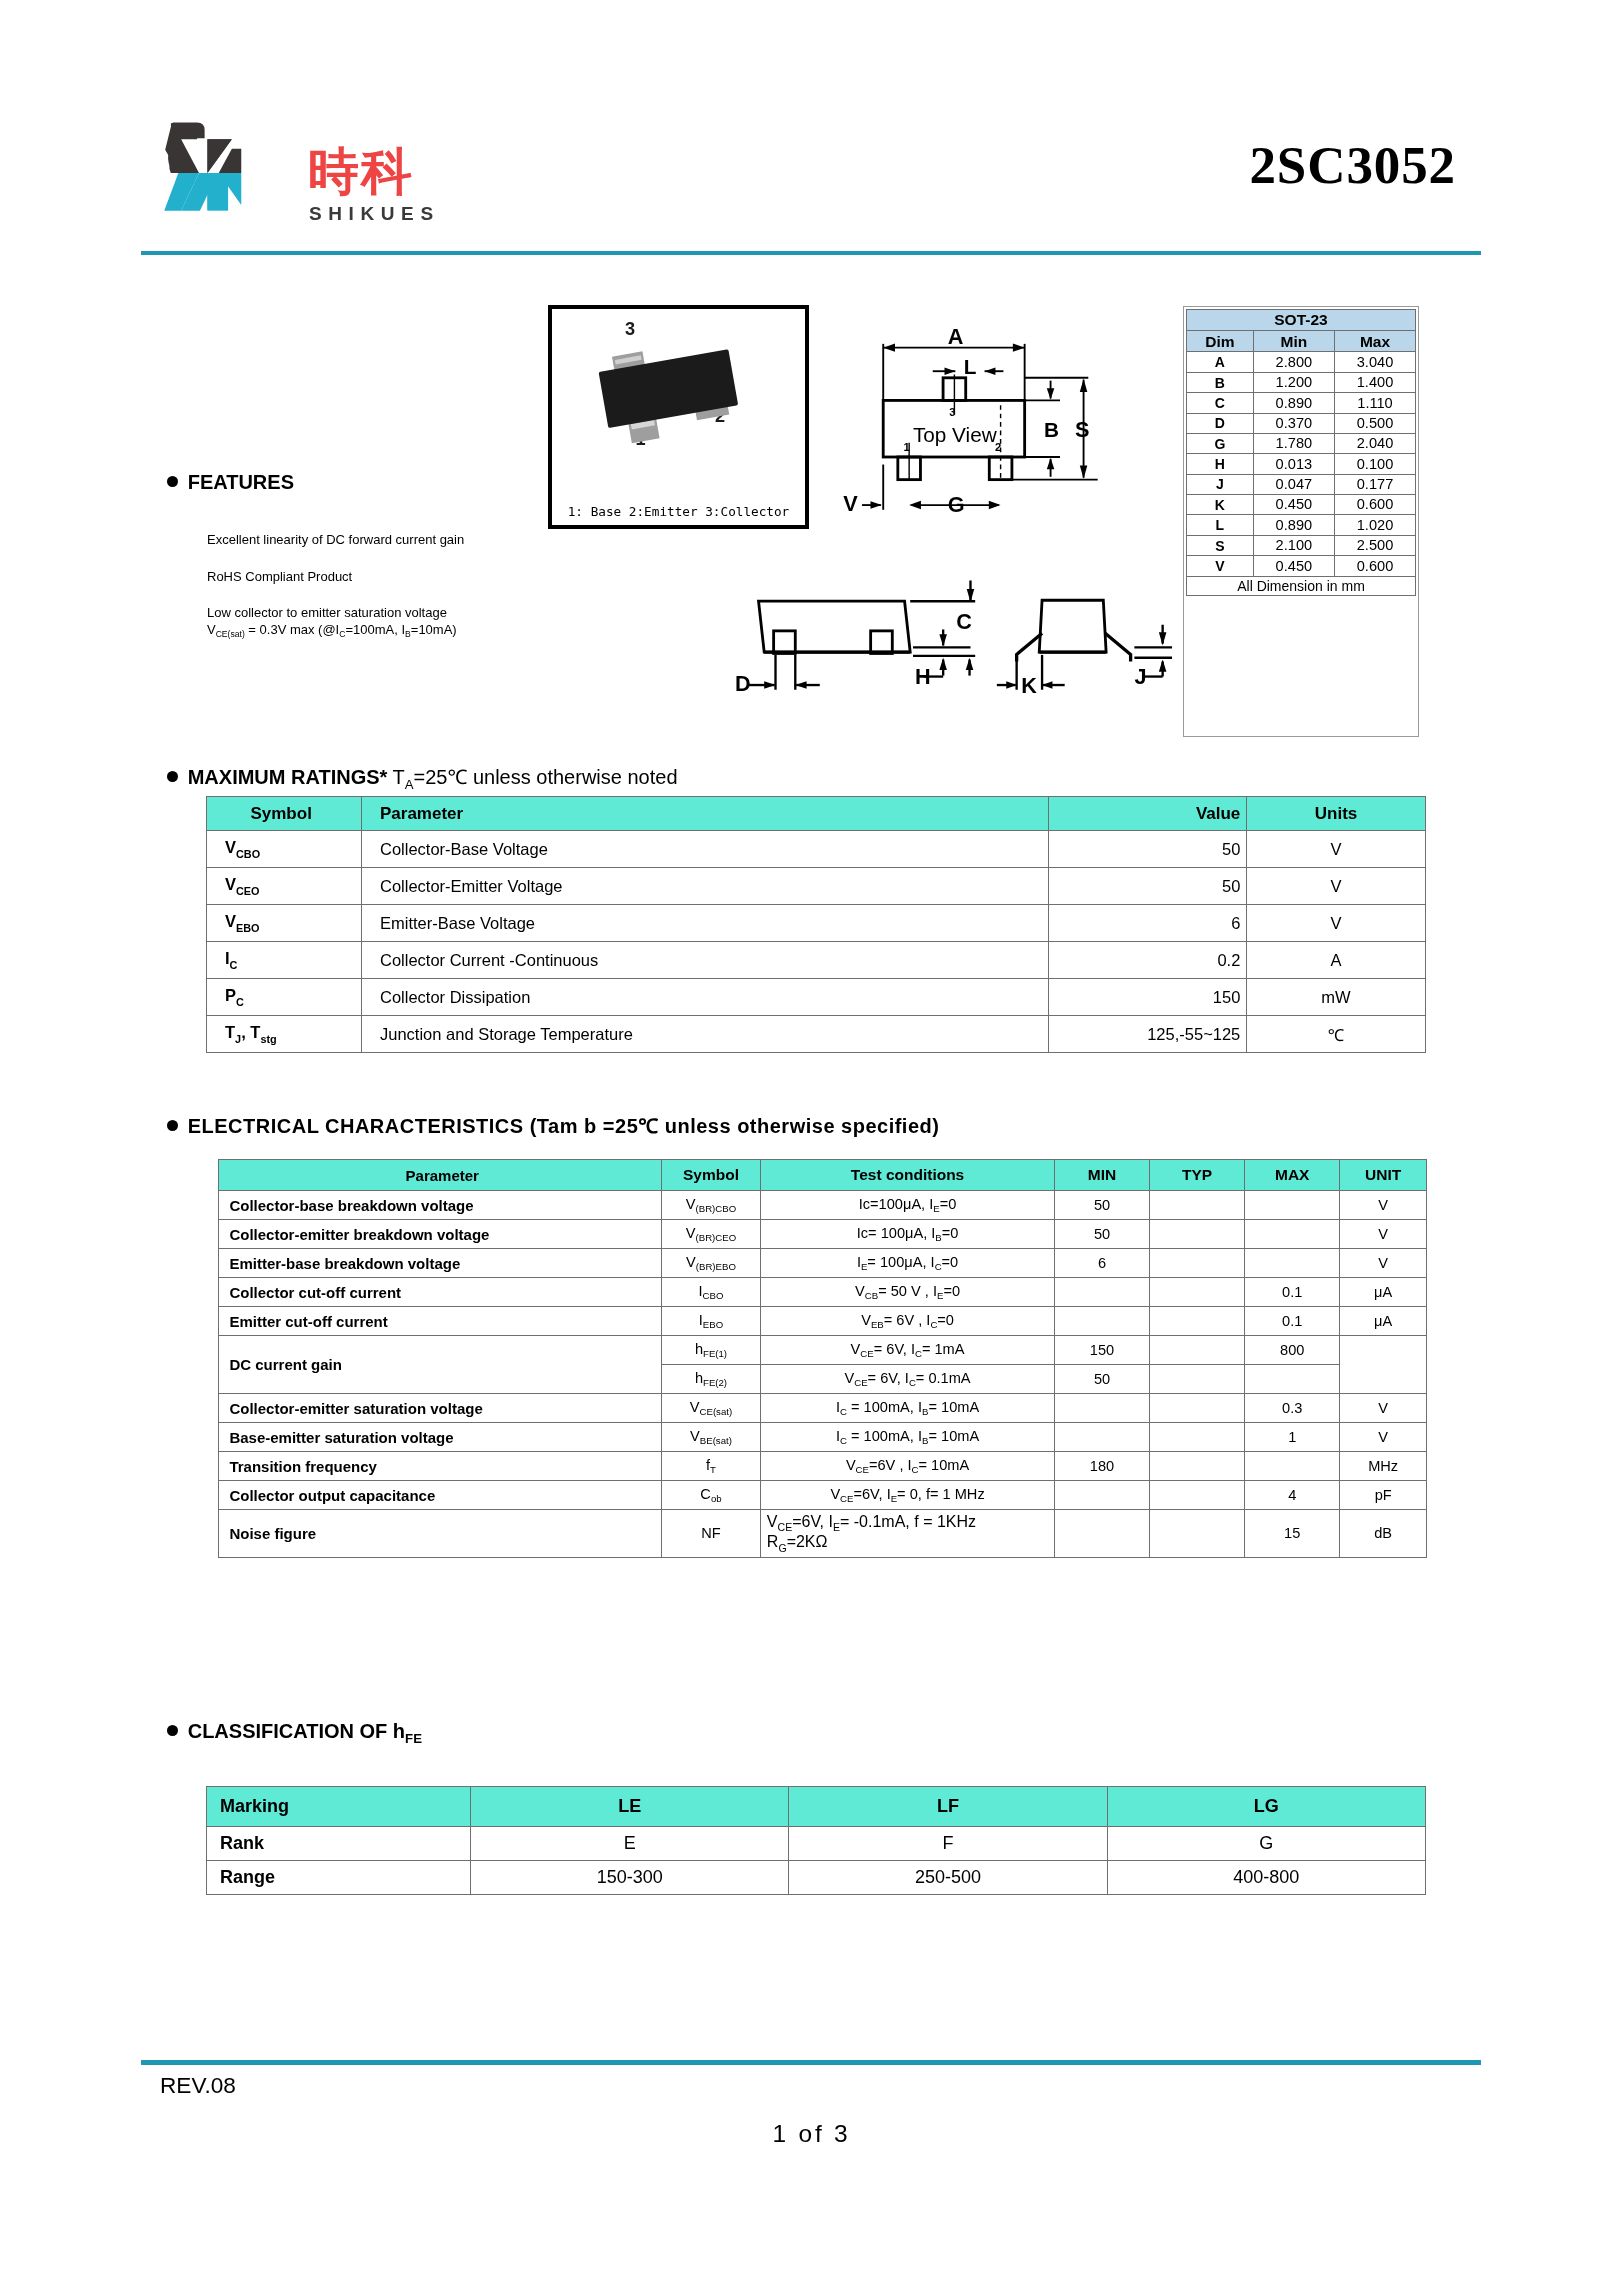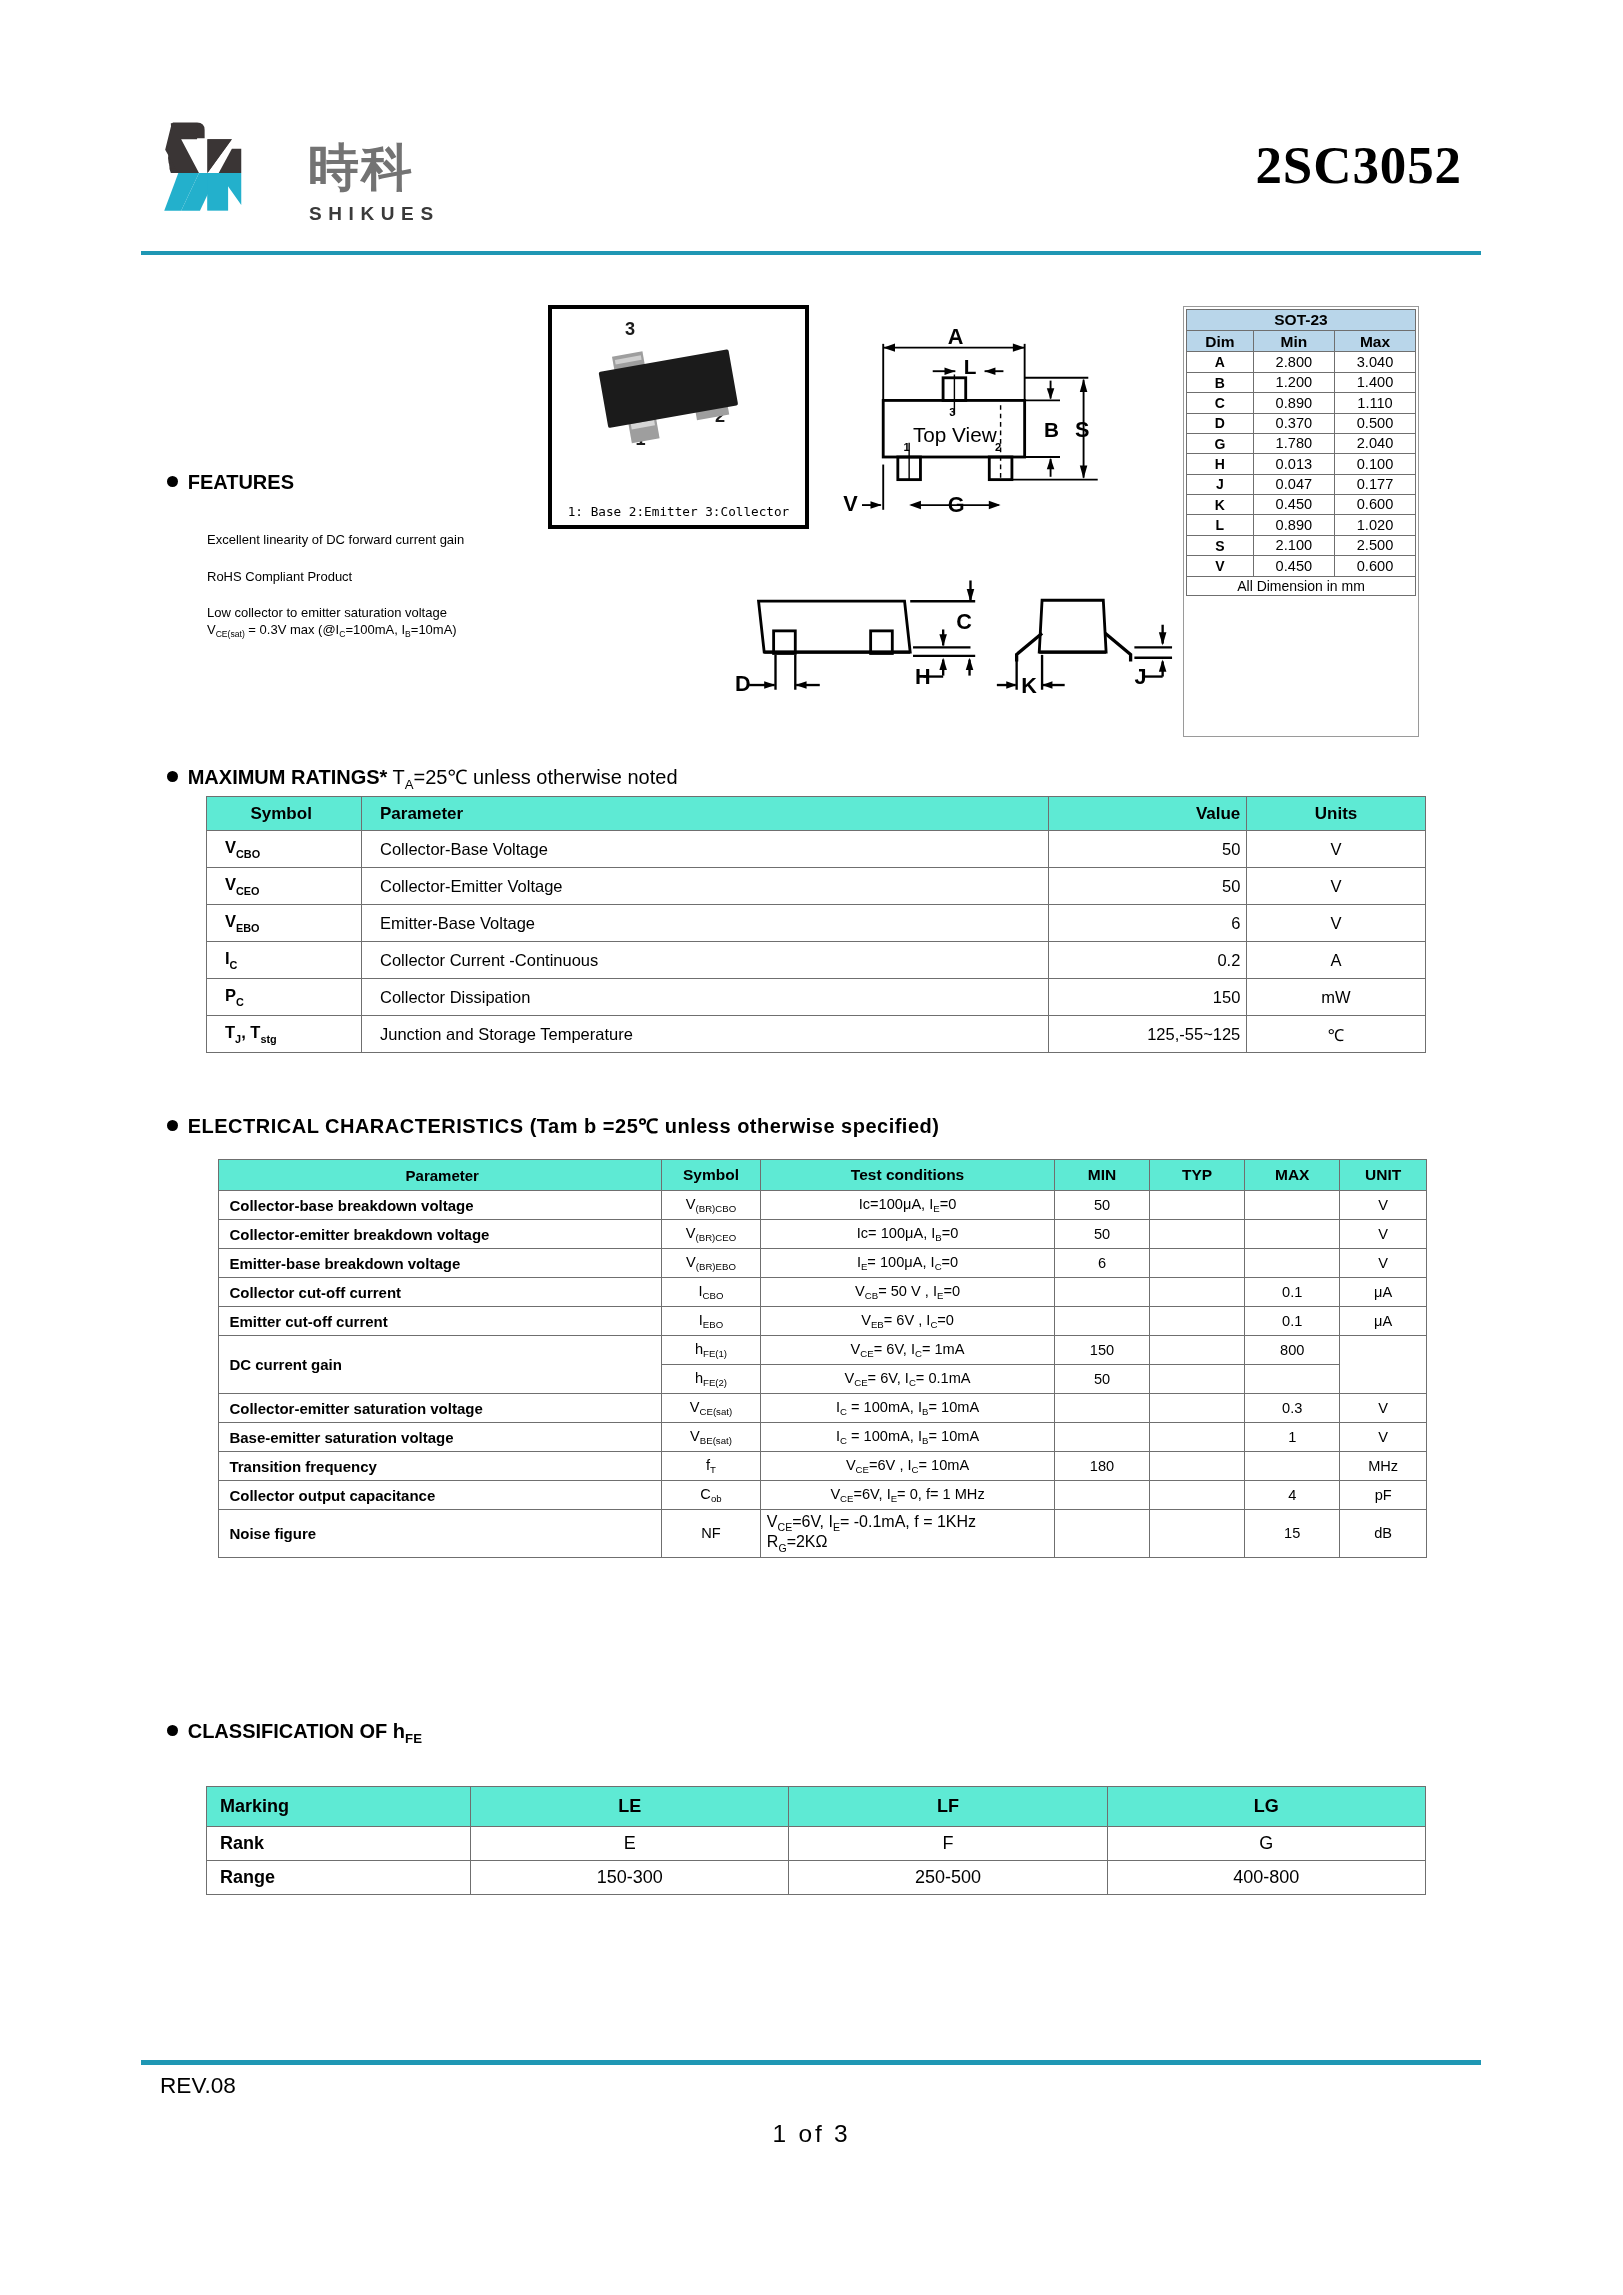--- a/index.html
+++ b/index.html
@@ -11,24 +11,24 @@
     color: #000;
     position: relative;
   }
   .page { position:absolute; left:0; top:0; width:1623px; height:2295px; }
 
   
   .header { position:absolute; left:141px; top:108px; width:1340px; height:151px; }
   .logo-wrap { position:absolute; left:21px; top:4.7px; width:264px; height:118px; }
   .logo-mark { position:absolute; left:0; top:0; width:151px; height:108px; }
   .logo-cn { position:absolute; left:146px; top:33px; font-size:51px; font-weight:700;
-             letter-spacing:1.9px; color:#737373; font-family:Liberation Mono, monospace; line-height:1; }
+             letter-spacing:1.9px; color:#ef4444; font-family:Liberation Sans, sans-serif; line-height:1; }
   .logo-en { position:absolute; left:147px; top:90px; font-size:19px; font-weight:700;
              letter-spacing:6.6px; color:#3a3a3a; }
-  .part-title { position:absolute; right:19px; top:27px; font-size:53px; font-weight:700;
+  .part-title { position:absolute; right:25px; top:27px; font-size:53px; font-weight:700;
                 letter-spacing:0.9px; font-family:"Liberation Serif", serif; }
   .header-rule { position:absolute; left:141px; top:251px; width:1340px; height:4.2px; background:#1f97b4; }
 
   
   .pkgbox { position:absolute; left:548px; top:305px; width:261px; height:224px;
             border:4.2px solid #000; background:#fff; }
   .pkg-photo { position:absolute; left:3.8px; top:3.8px; right:3.8px; bottom:36px; }
   .pkg-caption { position:absolute; left:0; right:0; bottom:5.7px; text-align:center;
                  font-family:"DejaVu Sans Mono", monospace; font-size:12.7px; letter-spacing:0px;}
 

